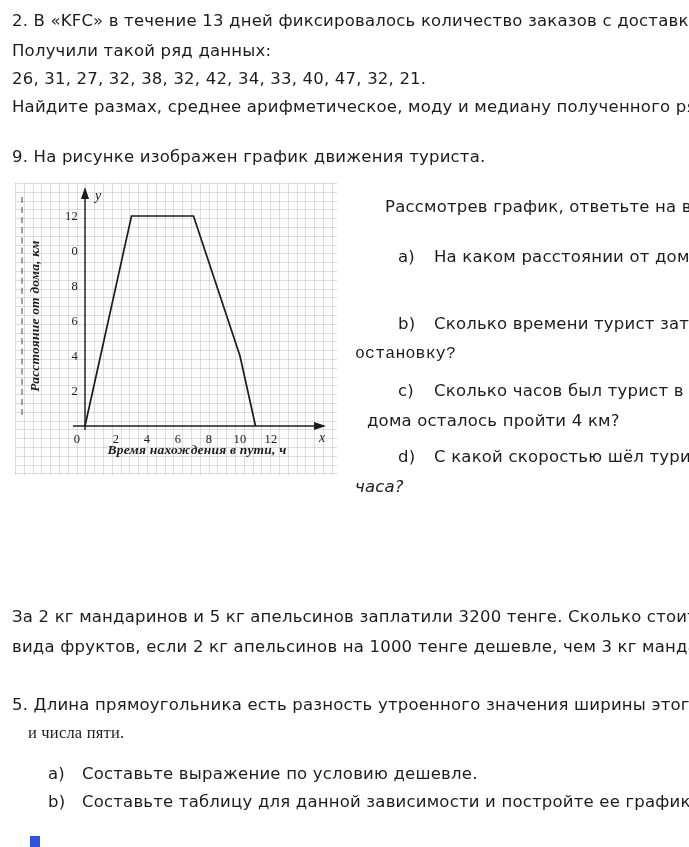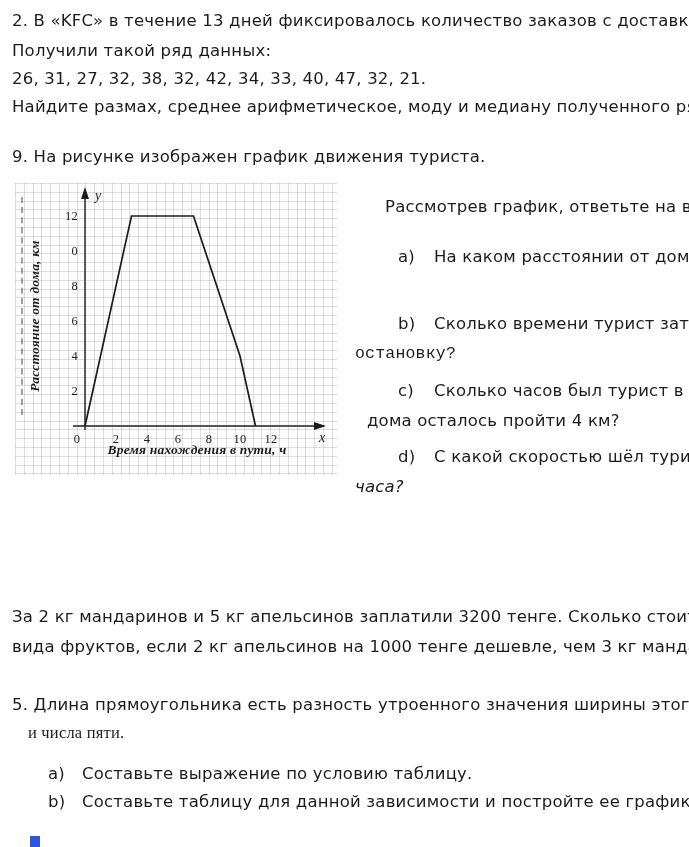--- a/index.html
+++ b/index.html
@@ -103,21 +103,21 @@
   </p>
   <p class="line" style="left:355px;top:476px;font-style:italic;">часа?</p>
 
   <p class="line" style="left:12px;top:606px;">За 2 кг мандаринов и 5 кг апельсинов заплатили 3200 тенге. Сколько стоит 1</p>
   <p class="line" style="left:12px;top:636px;">вида фруктов, если 2 кг апельсинов на 1000 тенге дешевле, чем 3 кг мандари</p>
 
   <p class="line" style="left:12px;top:694px;">5. Длина прямоугольника есть разность утроенного значения ширины этого пр</p>
   <p class="line" style="left:28px;top:722px;font-family:Liberation Serif, serif;">и числа пяти.</p>
 
   <p class="line" style="left:48px;top:763px;">
-    <span class="item-label">a)</span><span>Составьте выражение по условию таблицу.</span>
+    <span class="item-label">a)</span><span>Составьте выражение по условию дешевле.</span>
   </p>
   <p class="line" style="left:48px;top:791px;">
     <span class="item-label">b)</span><span>Составьте таблицу для данной зависимости и постройте ее график.</span>
   </p>
 
   <div class="blue-mark" style="background: rgb(45, 83, 224);"></div>
 
 </div>
 
 </body></html>

